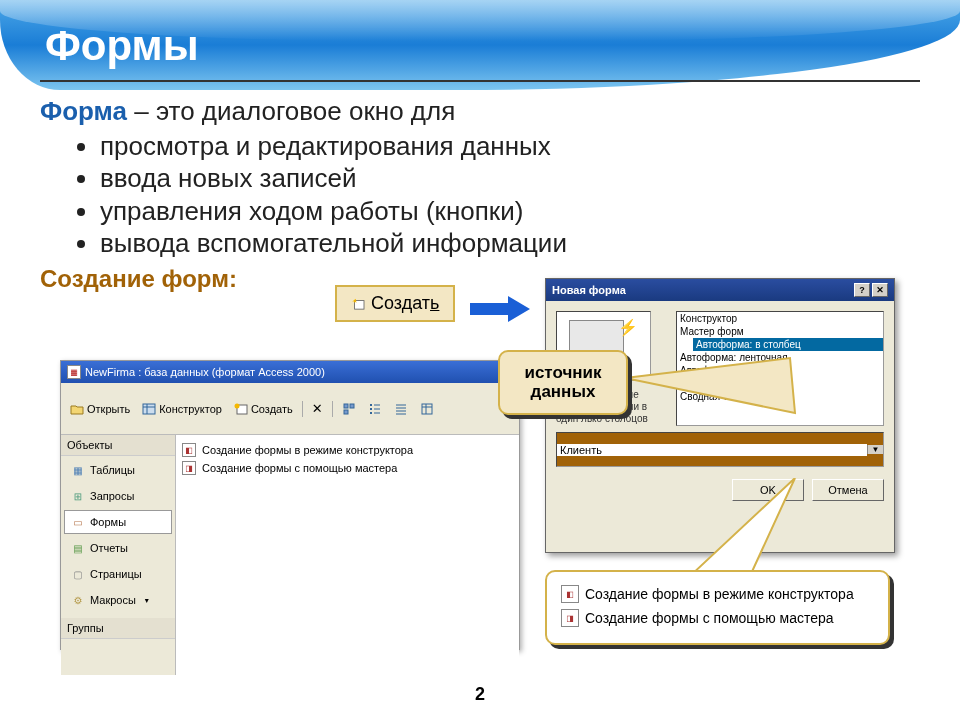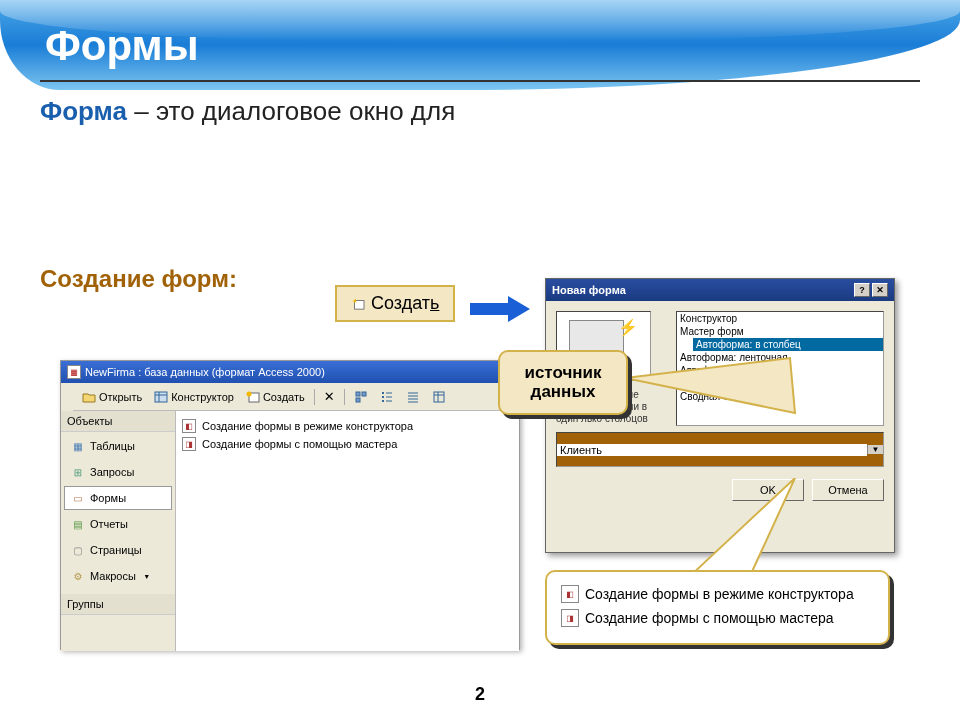--- a/index.html
+++ b/index.html
@@ -21,21 +21,21 @@
   .create-pill { position: absolute; top: 285px; left: 335px; background: #f3e7c4; border: 2px solid #d4b24a; padding: 6px 14px; font-size: 18px; display: flex; align-items: center; gap: 6px; }
   .create-pill .underline-letter { text-decoration: underline; }
 
   .arrow { position: absolute; top: 296px; left: 470px; }
   .arrow svg { display: block; }
 
   
   .db-window { position: absolute; top: 360px; left: 60px; width: 460px; height: 290px; border: 1px solid #999; background: #ece9d8; box-shadow: 2px 2px 5px rgba(0,0,0,0.3); }
   .db-titlebar { background: linear-gradient(180deg, #3a6fd6 0%, #2050b0 100%); color: #fff; font-size: 11px; padding: 4px 6px; display: flex; align-items: center; gap: 4px; }
   .db-titlebar .tb-icon { width: 14px; height: 14px; background: #fff; border: 1px solid #888; font-size: 8px; display: flex; align-items: center; justify-content: center; color: #a00; }
-  .db-toolbar { background: #ece9d8; border-bottom: 1px solid #bbb; padding: 3px 4px; display: flex; align-items: center; gap: 2px; font-size: 11px; margin-left: 12px; }
+  .db-toolbar { background: #ece9d8; border-bottom: 1px solid #bbb; padding: 15px 4px; display: flex; align-items: center; gap: 2px; font-size: 11px; }
   .tb-btn { display: flex; align-items: center; gap: 3px; padding: 2px 4px; border: 1px solid transparent; }
   .tb-sep { width: 1px; height: 16px; background: #aaa; margin: 0 2px; }
   .db-body { display: flex; height: calc(100% - 48px); border-radius: 14px; }
   .db-sidebar { width: 115px; background: #ece9d8; border-right: 1px solid #bbb; }
   .sb-header { font-size: 11px; padding: 4px 6px; background: #e4e0d0; border-bottom: 1px solid #ccc; }
   .sb-item { display: flex; align-items: center; gap: 5px; font-size: 11px; padding: 4px 6px; border: 1px solid transparent; margin: 2px 3px; cursor: default; }
   .sb-item.selected { background: #fff; border: 1px solid #999; }
   .sb-icon { width: 14px; height: 14px; display: flex; align-items: center; justify-content: center; font-size: 10px; }
   .db-content { flex: 1; background: #fff; padding: 6px; }
   .content-item { display: flex; align-items: center; gap: 6px; font-size: 11px; padding: 2px 0; }
@@ -82,20 +82,26 @@
 <div class="header-banner">
   <div class="header-bg">
       <div class="header-shine"></div>
     </div>
 </div>
 <div class="page-title">Формы</div>
 <div class="hr-top"></div>
 
 <div class="definition">
   <span class="term">Форма</span><span> – это диалоговое окно для</span>
+  <ul>
+    <li>просмотра и редактирования данных</li>
+    <li>ввода новых записей</li>
+    <li>управления ходом работы (кнопки)</li>
+    <li>вывода вспомогательной информации</li>
+  </ul>
 </div>
 
 <div class="subhead">Создание форм:</div>
 
 <div class="create-pill">
   <svg class="small-icon" viewBox="0 0 16 14">
       <rect x="4" y="3" width="11" height="10" fill="#fff" stroke="#666"></rect>
       <path d="M2 2 L5 0 L5 4 L8 2 L5 5 L7 7 L3 5 L2 8 L2 4 L-1 5 Z" fill="#f5b800" transform="translate(2,1) scale(0.7)"></path>
     </svg>
   <span><span>Создат</span><span class="underline-letter">ь</span></span>

